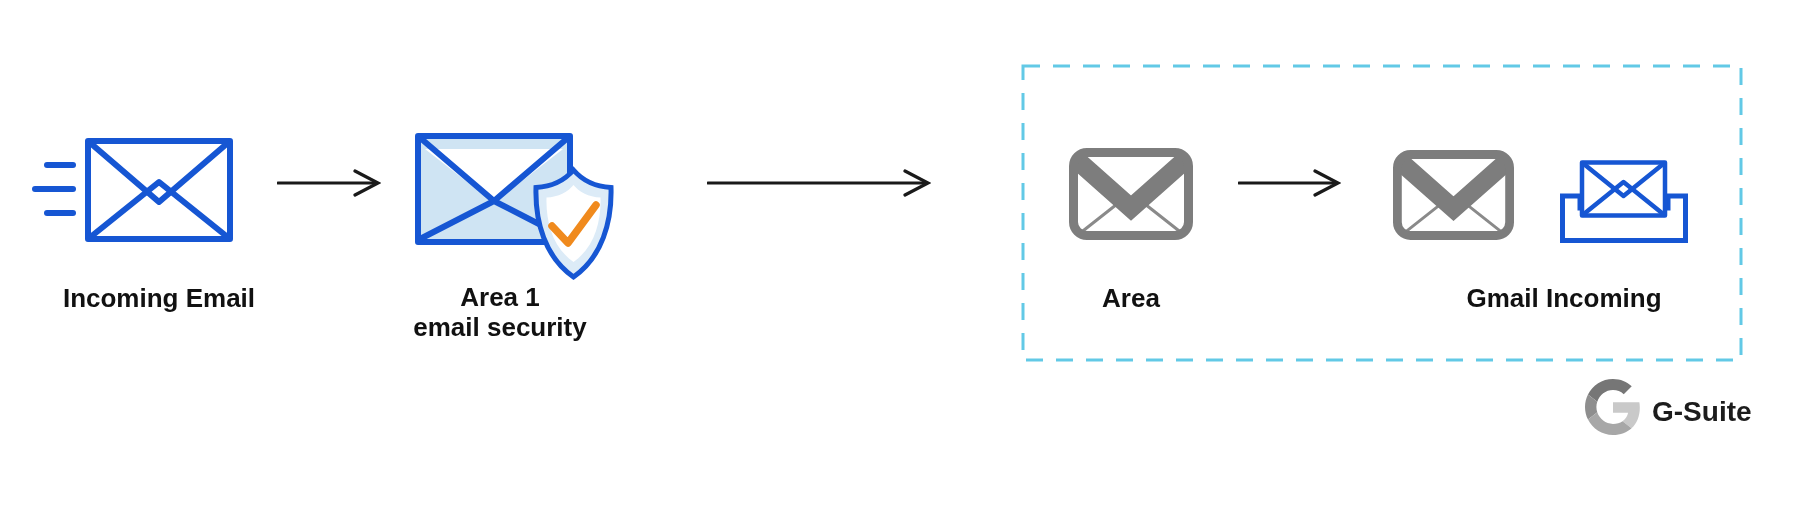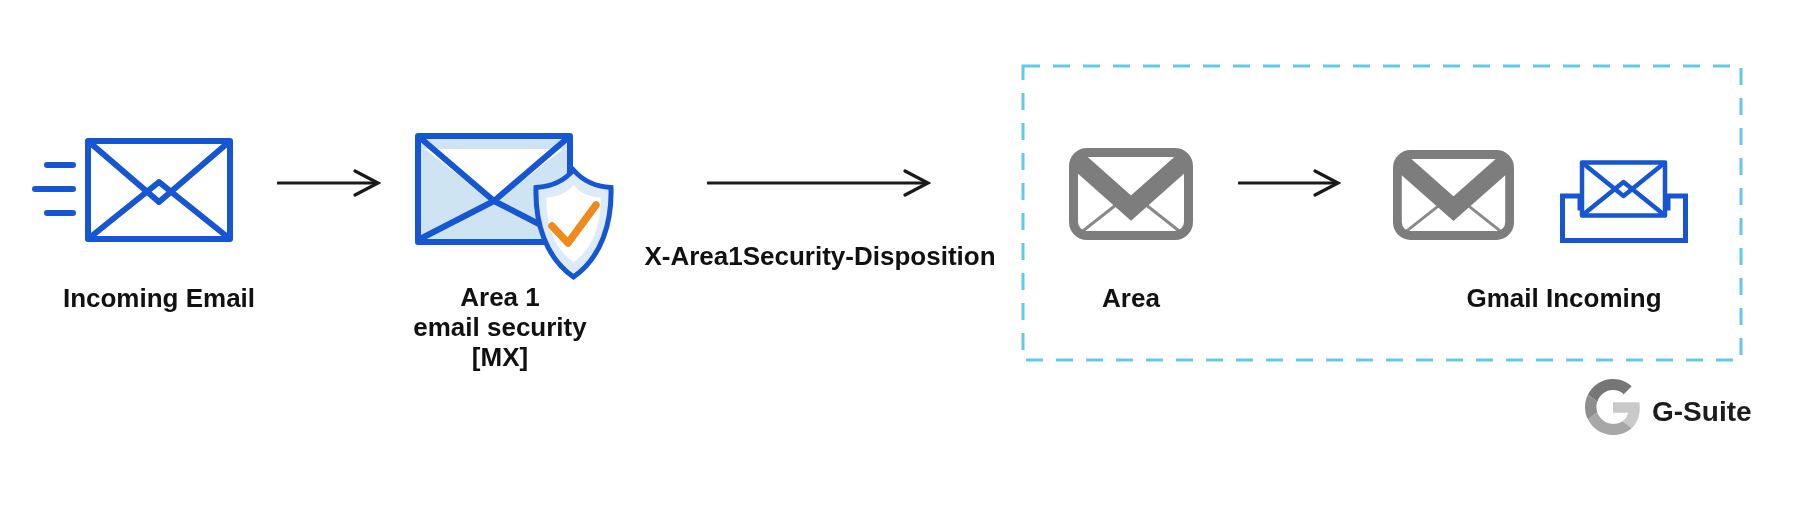--- a/index.html
+++ b/index.html
@@ -78,30 +78,28 @@
     </g>
     <g>
       <path d="M158.5 37 C150 47 138 53.5 121 54.5 C120 89 130 124 158.5 144 C187 124 197 89 196 54.5 C179 53.5 167 47 158.5 37 Z" fill="#dcebf7" stroke="#1656d3" stroke-width="5"></path>
       <path d="M158.5 37 C150 47 138 53.5 121 54.5 C120 89 130 124 158.5 144 C187 124 197 89 196 54.5 C179 53.5 167 47 158.5 37 Z" fill="#ffffff" transform="translate(158.5,90.5) scale(0.72) translate(-158.5,-90.5)"></path>
       <path d="M137 93 L153 110 L181 72" fill="none" stroke="#f08a1d" stroke-width="7.5" stroke-linecap="round" stroke-linejoin="round"></path>
     </g>
   </svg>
   <div class="node-label" style="left:500px;top:282px;">
     <div>Area 1</div>
     <div>email security</div>
-    <div>[MX]</div>
   </div>
 
   <svg class="abs" style="left:707px;top:168px;" width="224" height="30" viewBox="0 0 224 30">
     <g stroke="#1a1a1a" stroke-width="3.2" fill="none" stroke-linecap="round">
       <line x1="1" y1="15" x2="218" y2="15"></line>
       <path d="M198 3 L221 15 L198 27"></path>
     </g>
   </svg>
-  <div class="edge-label" style="left:820px;top:241px;">X-Area1Security-Disposition</div>
 
   <svg class="abs" style="left:1069px;top:148px;" width="124" height="92" viewBox="0 0 124 92">
     <defs>
         <clipPath id="gclip1">
           <rect x="4" y="4" width="116" height="84" rx="13"></rect>
         </clipPath>
       </defs>
     <g clip-path="url(#gclip1)">
       <path d="M10 86 L57 49 M114 86 L67 49" stroke="#8a8a8a" stroke-width="3" fill="none"></path>
       <path d="M1 6 L62 60 L123 6" stroke="#7d7d7d" stroke-width="19" fill="none"></path>

